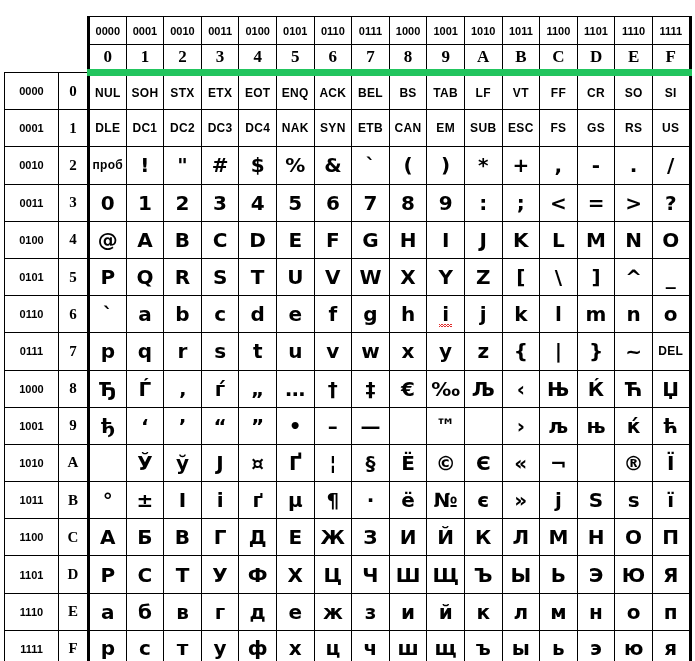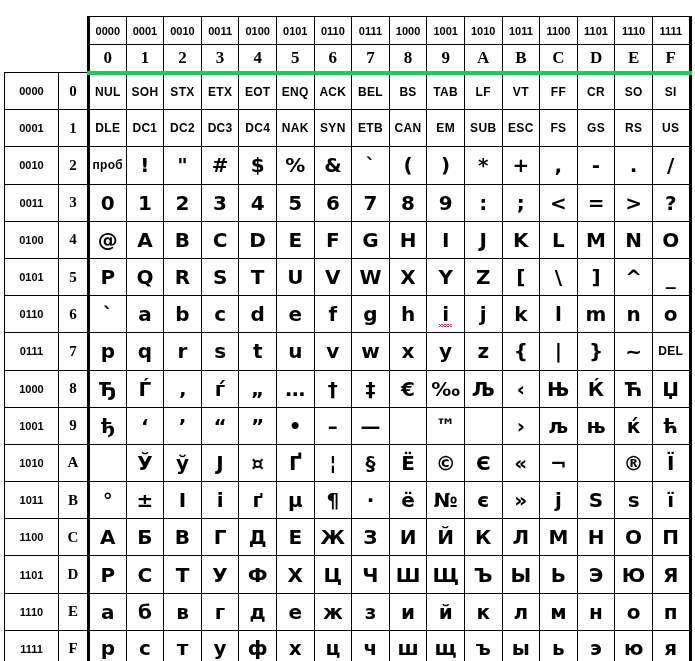--- a/index.html
+++ b/index.html
@@ -74,21 +74,21 @@
     line-height: 1;
   }
   .cell.ctrl {
     font-family: "Liberation Sans", sans-serif;
     font-size: 12px;
     letter-spacing: 0.3px;
   }
   
   .thickleft  { border-left: 3px solid #000; }
   .thickright { border-right: 3px solid #000; }
-  .thicktop   { border-top: 4px solid #22c55e; }
+  .thicktop   { border-top: 7px solid #22c55e; }
   .thickbot   { border-bottom: 3px solid #000; }
   
   .squiggle {
     position: relative;
     display: inline-block;
   }
   .squiggle::after {
     content: "";
     position: absolute;
     left: -3px;

